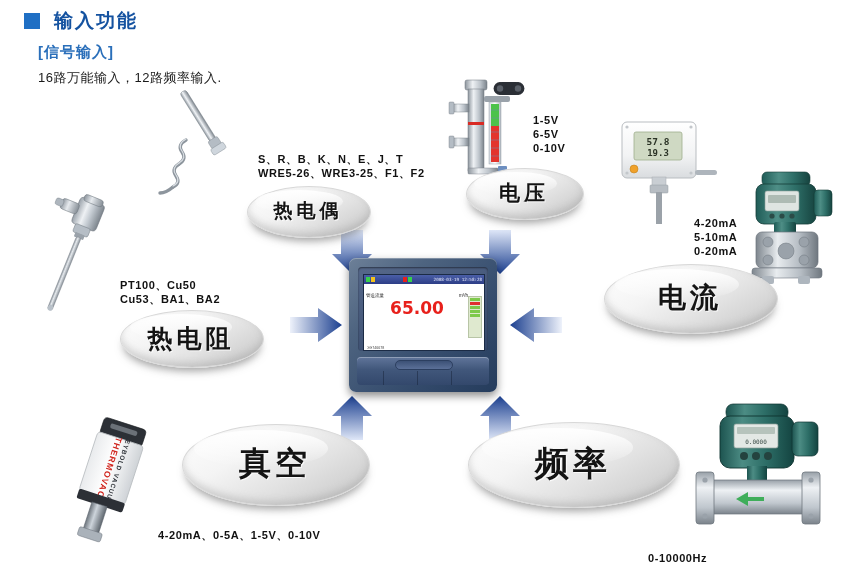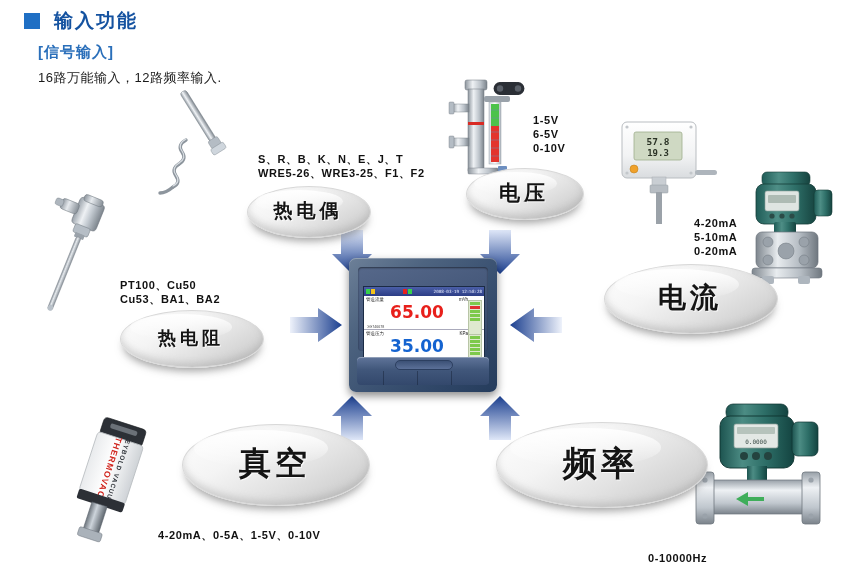--- a/index.html
+++ b/index.html
@@ -43,22 +43,22 @@
   
   .arw{position:absolute;}
 
   
   #rec{position:absolute;left:349px;top:258px;width:148px;height:134px;}
   .rec-body{position:absolute;inset:0;border-radius:7px;
     background:linear-gradient(135deg,#6d8098 0%,#4e6480 28%,#3b5272 55%,#2e4566 80%,#253c5c 100%);
     box-shadow:0 4px 8px rgba(0,0,0,.45), inset 0 1px 0 rgba(255,255,255,.28);}
   .rec-bezel{position:absolute;left:9px;top:9px;width:130px;height:84px;border-radius:4px;
     background:linear-gradient(160deg,#56688a,#35496b);box-shadow:inset 0 1px 2px rgba(0,0,0,.5);}
-  .rec-screen{position:absolute;left:14px;top:28px;width:120px;height:75px;background:#fff;
-    border:1px solid #1b2b45;overflow:hidden;display:flex;flex-direction:column;}
+  .rec-screen{position:absolute;left:14px;top:16px;width:120px;height:75px;background:#fff;
+    border:1px solid #1b2b45;overflow:hidden;display:flex;flex-direction:column;gap:8px;}
   .scr-bar{height:9px;background:linear-gradient(180deg,#4b5fa8,#2c3d86);
     display:flex;align-items:center;justify-content:space-between;padding:0 2px;}
   .scr-bar .lg{display:flex;gap:1px;}
   .scr-bar .chip{width:4px;height:5px;display:block;}
   .scr-bar .tm{font-size:3.6px;color:#e9edff;font-family:"DejaVu Sans Mono",monospace;
                transform:scale(1.18);transform-origin:right center;letter-spacing:0;}
   .scr-row{flex:1;position:relative;border-bottom:1px solid #aab;}
   .scr-row:last-child{border-bottom:none;}
   .scr-tag{position:absolute;left:2px;top:1px;font-size:4.5px;color:#111;letter-spacing:0;}
   .scr-unit{position:absolute;right:16px;top:1px;font-size:4.5px;color:#111;}
@@ -386,29 +386,29 @@
   <div class="lbl" style="font-size:21px;">电压</div>
 </div>
 
 <div class="ell" style="left:604px;top:264px;width:172px;height:68px;">
   <div class="disc"></div>
   <div class="lbl" style="font-size:28px;">电流</div>
 </div>
 
 <div class="ell" style="left:120px;top:310px;width:142px;height:56px;">
   <div class="disc"></div>
-  <div class="lbl" style="font-size:18px;">热电阻</div>
+  <div class="lbl" style="font-size:25px;">热电阻</div>
 </div>
 
 <div class="ell" style="left:182px;top:424px;width:186px;height:80px;">
   <div class="disc"></div>
   <div class="lbl" style="font-size:32px;">真空</div>
 </div>
 
-<div class="ell" style="left:496px;top:422px;width:210px;height:84px;text-decoration:underline;">
+<div class="ell" style="left:468px;top:422px;width:210px;height:84px;text-decoration:underline;">
   <div class="disc"></div>
   <div class="lbl" style="font-size:34px;">频率</div>
 </div>
 
 <div id="rec">
   <div class="rec-body"></div>
   <div class="rec-bezel"></div>
   <div class="rec-screen">
 
     <div class="scr-bar">
@@ -430,32 +430,20 @@
       <span class="scr-code">ЭЭ746678</span>
       <span class="scr-bg">
         <i></i>
         <i class="hot"></i>
         <i></i>
         <i></i>
         <i></i>
       </span>
     </div>
 
-    <div class="scr-row">
-      <span class="scr-tag">管道压力</span>
-      <span class="scr-unit">KPa</span>
-      <span class="scr-val b">35.00</span>
-      <span class="scr-bg">
-        <i></i>
-        <i></i>
-        <i></i>
-        <i></i>
-        <i></i>
-      </span>
-    </div>
 
   </div>
   <div class="rec-draw">
     <span class="rec-handle"></span>
     <span class="rec-seam" style="left:26px;"></span>
     <span class="rec-seam" style="left:60px;"></span>
     <span class="rec-seam" style="left:94px;"></span>
   </div>
 </div>
 

